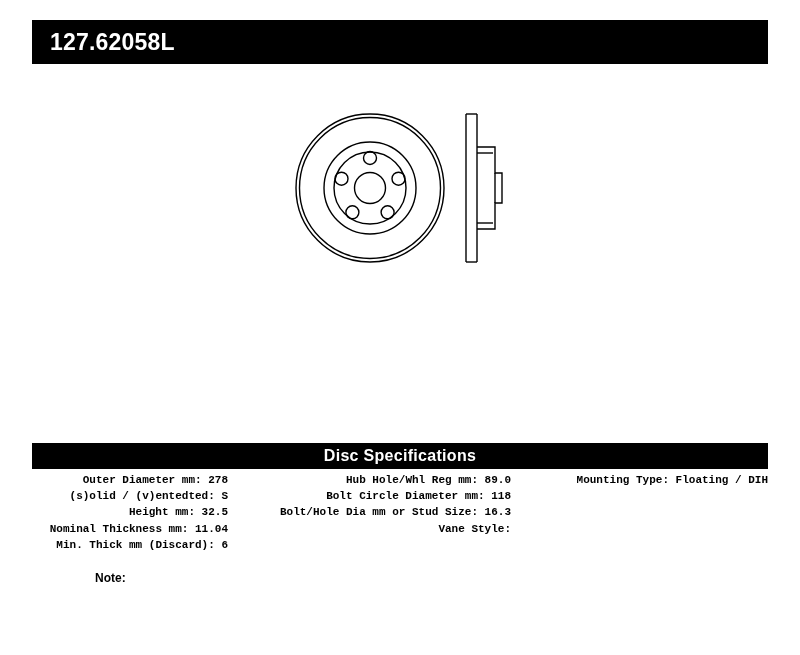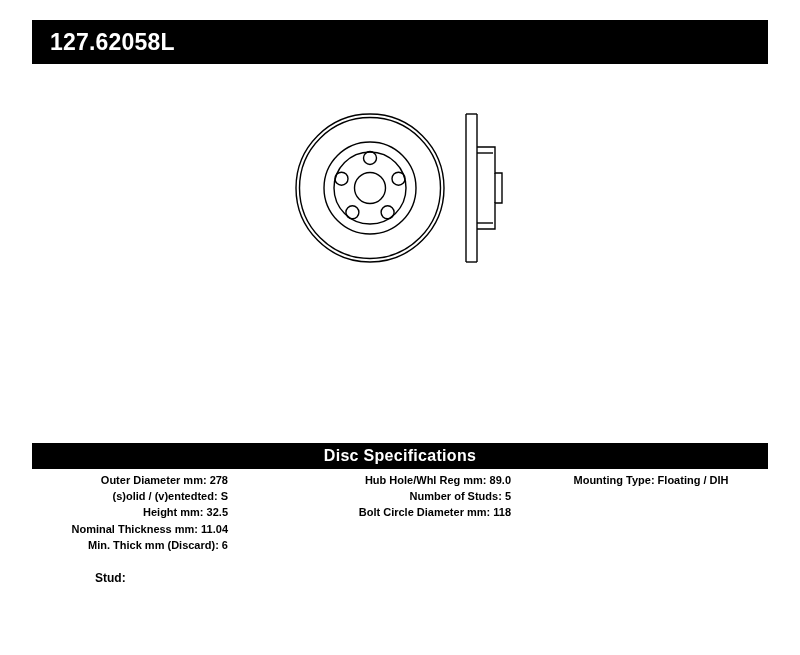--- a/index.html
+++ b/index.html
@@ -97,28 +97,29 @@
     text-align: right;
     padding-right: 0px;
   }
   .col-mid {
     width: 283px;
     text-align: right;
     padding-right: 0px;
   }
   .col-right {
     width: 257px;
-    text-align: center;
+    text-align: right;
     padding-left: 23px;
   }
   .spec-line {
     font-size: 11px;
     font-weight: bold;
     line-height: 16.2px;
     white-space: nowrap;
+    font-family: Liberation Mono, monospace;
   }
 
   
   .note {
     position: absolute;
     left: 95px;
     top: 571px;
     font-size: 12px;
     font-weight: bold;
   }
@@ -175,23 +176,24 @@
   <div class="spec-columns">
     <div class="col col-left">
       <div class="spec-line">Outer Diameter mm: 278</div>
       <div class="spec-line">(s)olid / (v)entedted: S</div>
       <div class="spec-line">Height mm: 32.5</div>
       <div class="spec-line">Nominal Thickness mm: 11.04</div>
       <div class="spec-line">Min. Thick mm (Discard): 6</div>
     </div>
     <div class="col col-mid">
       <div class="spec-line">Hub Hole/Whl Reg mm: 89.0</div>
-      <div class="spec-line">Number of Studs: 5</div>
       <div class="spec-line">Bolt Circle Diameter mm: 118</div>
+      <div class="spec-line">Bolt/Hole Dia mm or Stud Size: 16.3</div>
+      <div class="spec-line">Vane Style:</div>
     </div>
     <div class="col col-right">
       <div class="spec-line">Mounting Type: Floating / DIH</div>
     </div>
   </div>
 
-  <div class="note">Stud:</div>
+  <div class="note">Note:</div>
 
 </div>
 
 </body></html>

